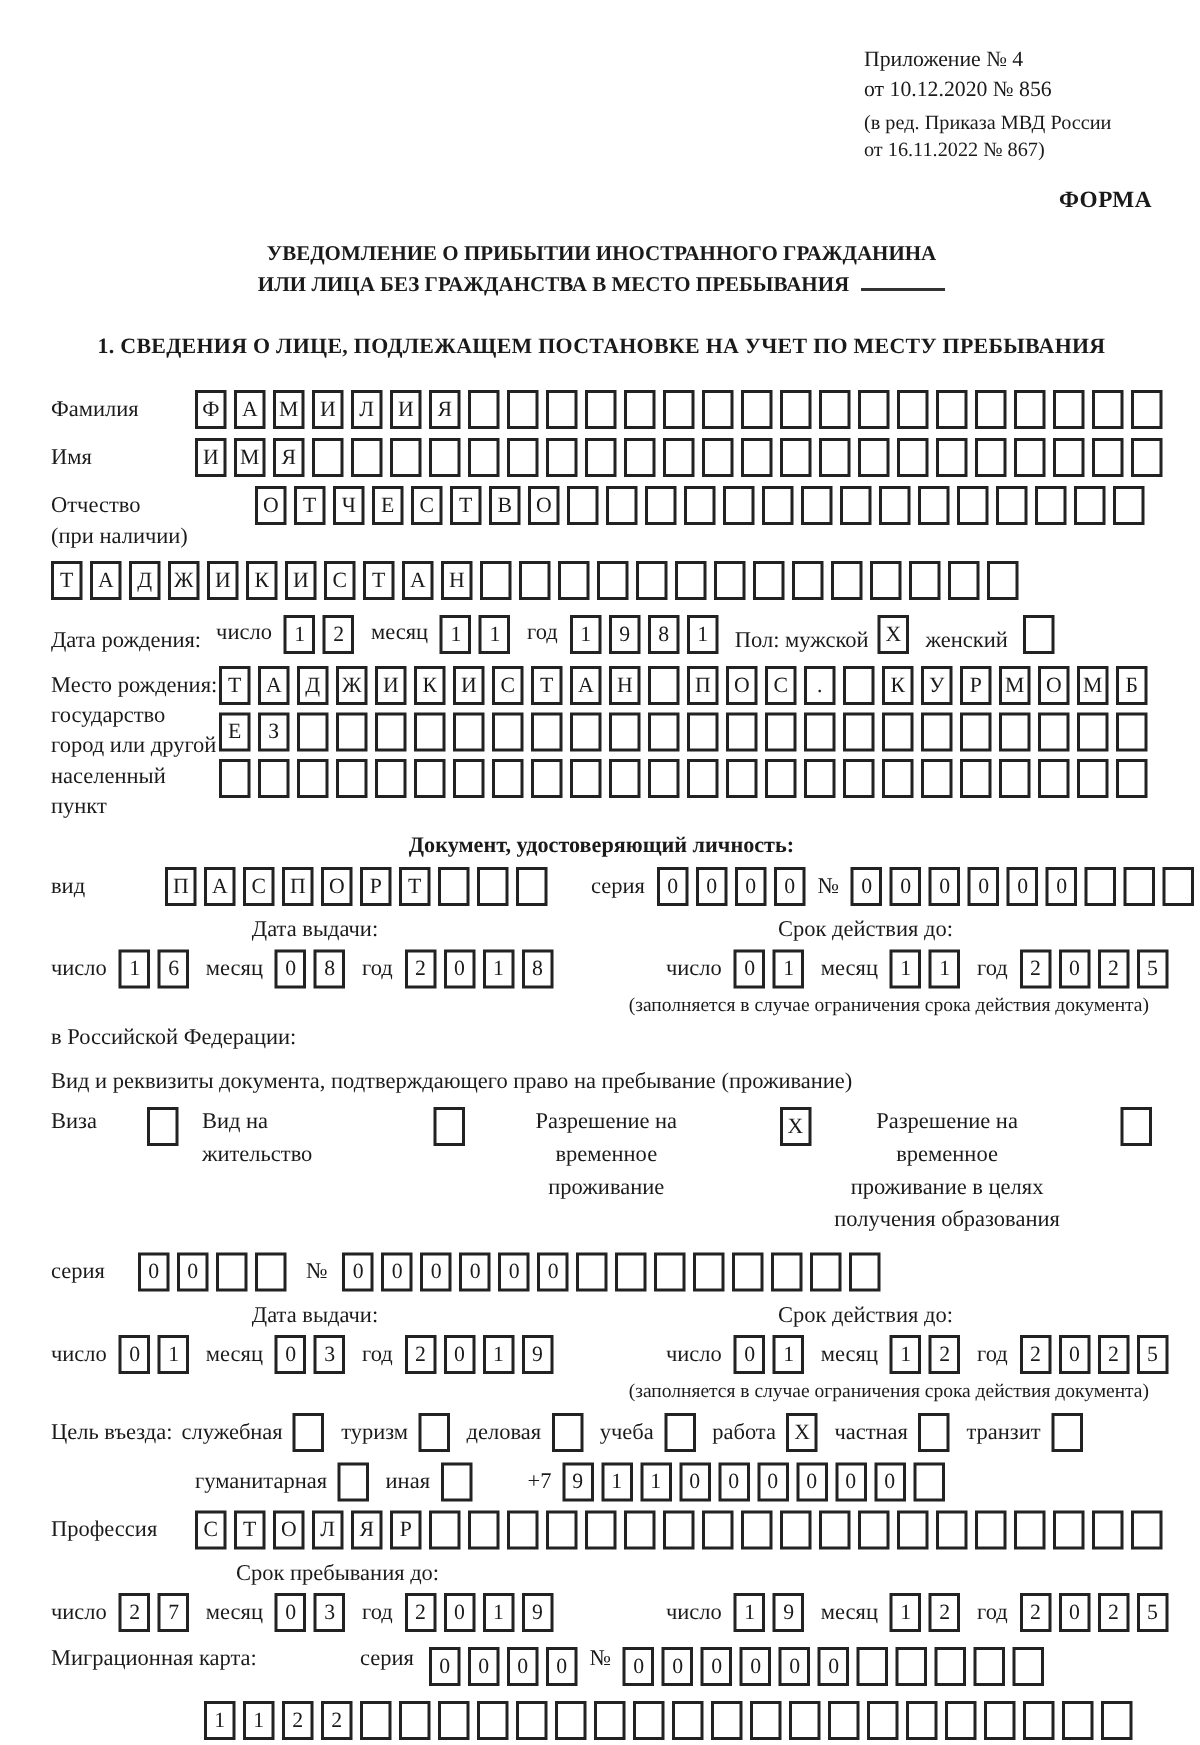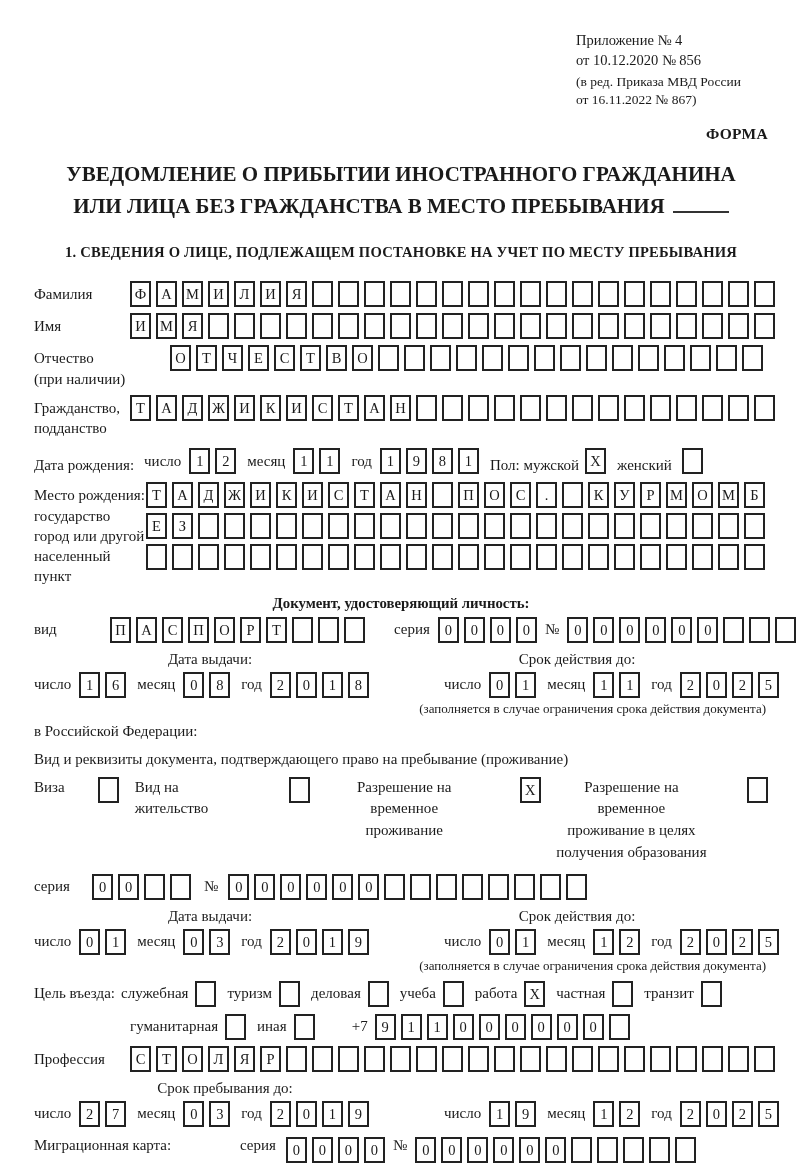--- a/index.html
+++ b/index.html
@@ -9,21 +9,21 @@
     font-family:"Liberation Serif","DejaVu Serif",serif;
     color:#1a1a1a; font-size:15px;
   }
   .page { padding:30px 32px 0 34px; }
 
   
   .hdr-block { width:192px; margin-left:auto; line-height:1.38; font-size:14.5px; }
   .hdr-sub { font-size:13.5px; margin-top:3px; line-height:1.35; }
   .forma { text-align:right; font-weight:bold; font-size:15.5px; margin-top:16px; letter-spacing:.3px; }
 
-  .title { text-align:center; font-weight:bold; font-size:21px; margin-top:16px; line-height:1.5; }
+  .title { text-align:center; font-weight:bold; font-size:14px; margin-top:16px; line-height:1.5; }
   .blank-line { display:inline-block; width:56px; border-bottom:2.5px solid #333; height:14px; margin-left:8px; }
 
   .sect1 { text-align:center; font-weight:bold; font-size:14.6px; margin-top:22px; letter-spacing:.2px; }
 
   
   .row { display:flex; align-items:flex-start; margin-top:6px; }
   .lblcol { flex:none; line-height:1.35; padding-top:3px; }
   .w95 { width:96px; } .w110 { width:112px; } .w100 { width:102px; }
   .cells { display:flex; flex:none; }
   .cell {
@@ -166,24 +166,20 @@
         <span class="cell"></span>
         <span class="cell"></span>
         <span class="cell"></span>
         <span class="cell"></span>
         <span class="cell"></span>
         <span class="cell"></span>
       </div>
   </div>
 
   <div class="row">
-    <div class="lblcol w95">
-      <div>Гражданство,</div>
-      <div>подданство</div>
-    </div>
     <div class="cells">
         <span class="cell">Т</span>
         <span class="cell">А</span>
         <span class="cell">Д</span>
         <span class="cell">Ж</span>
         <span class="cell">И</span>
         <span class="cell">К</span>
         <span class="cell">И</span>
         <span class="cell">С</span>
         <span class="cell">Т</span>

